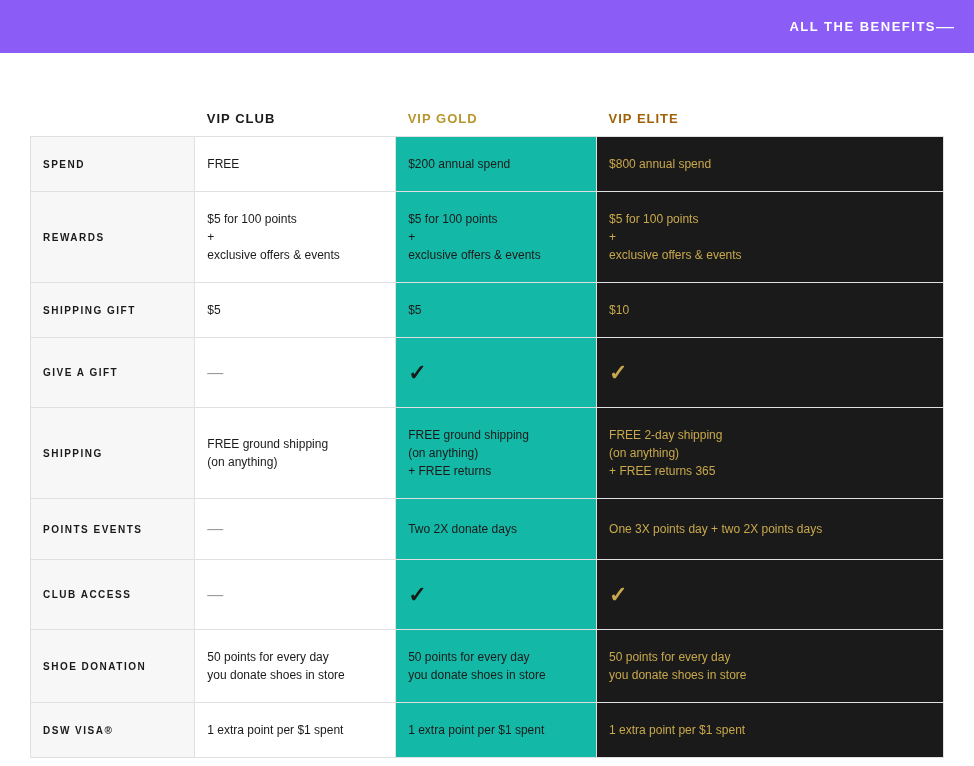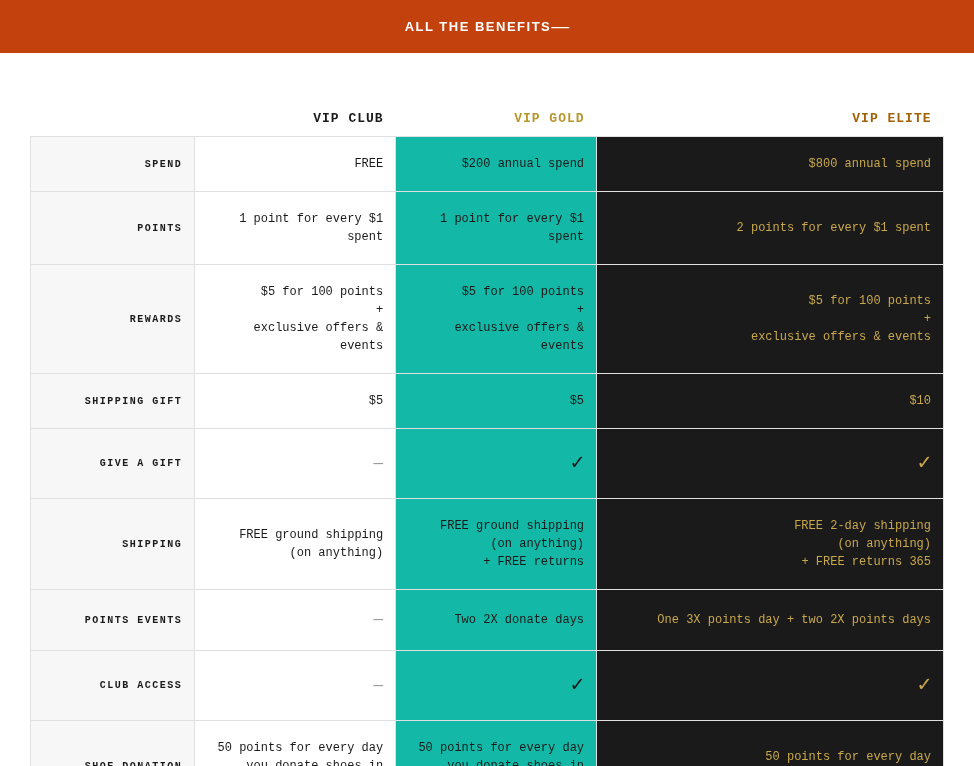--- a/index.html
+++ b/index.html
@@ -1,23 +1,23 @@
 <!DOCTYPE html>
 <html><head>
   <meta charset="utf-8">
   <style>
     * { box-sizing: border-box; margin: 0; padding: 0; }
     body { font-family: Arial, sans-serif; background: #f5f5f5; width: 974px; }
 
     .top-bar {
-      background: #c2410c;
+      background: #8b5cf6;
       height: 53px;
       display: flex;
       align-items: center;
-      justify-content: center;
+      justify-content: flex-end;
       padding: 16px 20px;
     }
     .top-bar-title {
       color: #ffffff;
       font-size: 13px;
       font-weight: 600;
       letter-spacing: 1.5px;
     }
     .top-bar-close {
       color: #ffffff;
@@ -31,24 +31,23 @@
     }
 
     .benefits-table {
       width: 100%;
       border-collapse: collapse;
       table-layout: fixed;
     }
 
     .benefits-table th, .benefits-table td {
       border: 1px solid #e0e0e0;
-      text-align: right;
+      text-align: left;
       vertical-align: middle;
       padding: 18px 12px;
-      font-family: Liberation Mono, monospace;
     }
 
     
     .col-label { width: 18%; }
     .col-club { width: 22%; }
     .col-gold { width: 22%; }
     .col-elite { width: 38%; }
 
     
     .header-row th {
@@ -135,26 +134,20 @@
       </tr>
     </thead>
     <tbody id="table-body">
     <tr>
           <td class="label-cell">SPEND</td>
           <td class="club-cell">FREE</td>
           <td class="gold-cell">$200 annual spend</td>
           <td class="elite-cell">$800 annual spend</td>
         </tr>
         <tr>
-          <td class="label-cell">POINTS</td>
-          <td class="club-cell">1 point for every $1 spent</td>
-          <td class="gold-cell">1 point for every $1 spent</td>
-          <td class="elite-cell">2 points for every $1 spent</td>
-        </tr>
-        <tr>
           <td class="label-cell">REWARDS</td>
           <td class="club-cell">$5 for 100 points<br>+<br>exclusive offers &amp; events</td>
           <td class="gold-cell">$5 for 100 points<br>+<br>exclusive offers &amp; events</td>
           <td class="elite-cell">$5 for 100 points<br>+<br>exclusive offers &amp; events</td>
         </tr>
         <tr>
           <td class="label-cell">SHIPPING GIFT</td>
           <td class="club-cell">$5</td>
           <td class="gold-cell">$5</td>
           <td class="elite-cell">$10</td>

